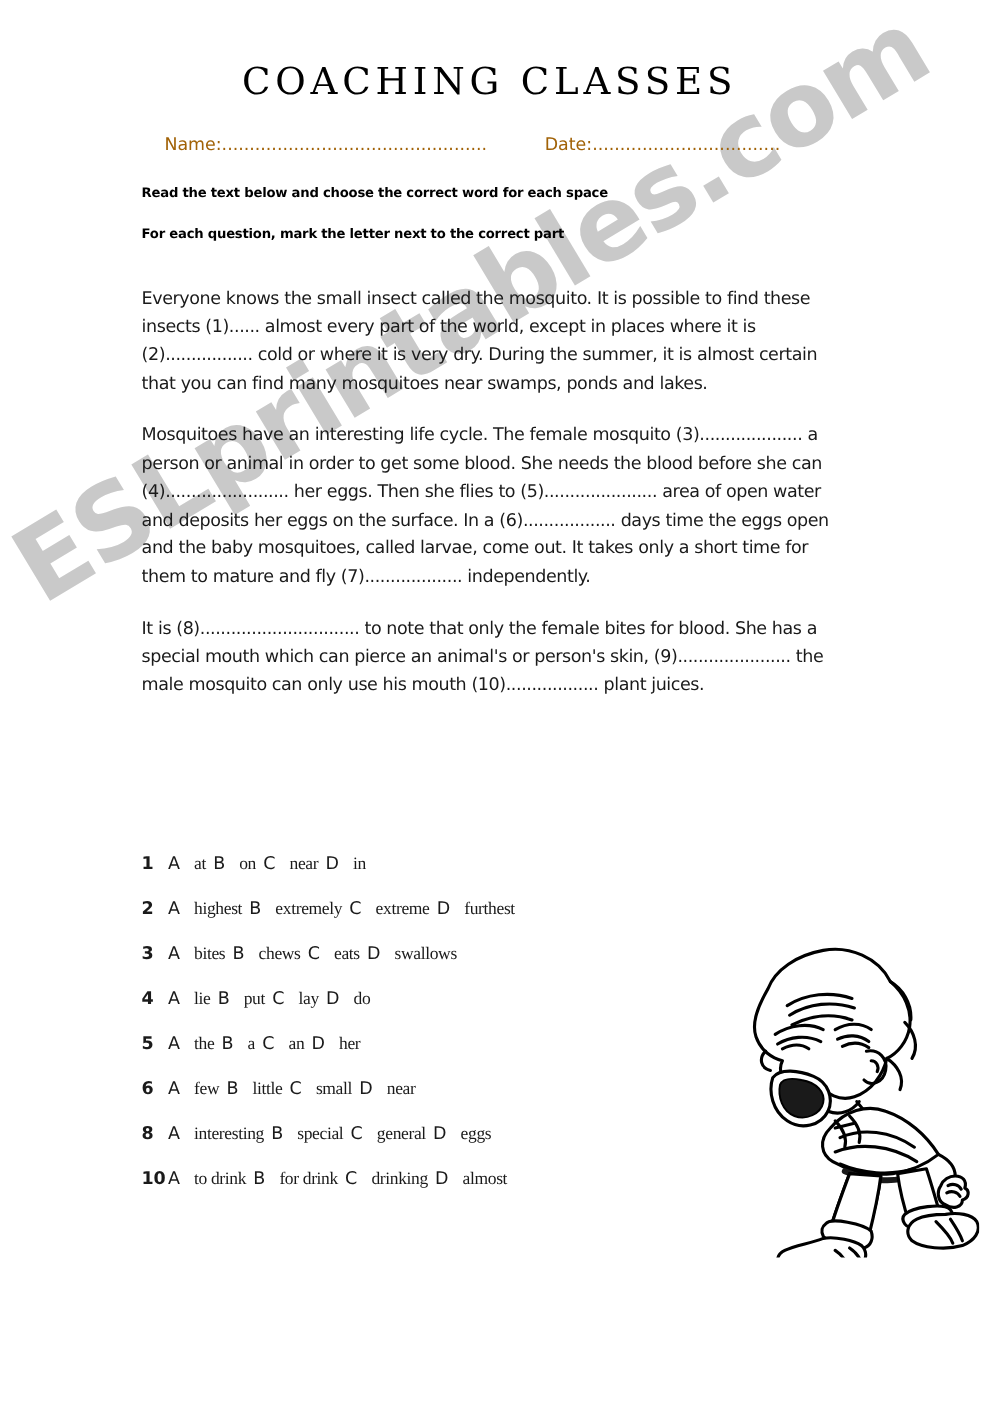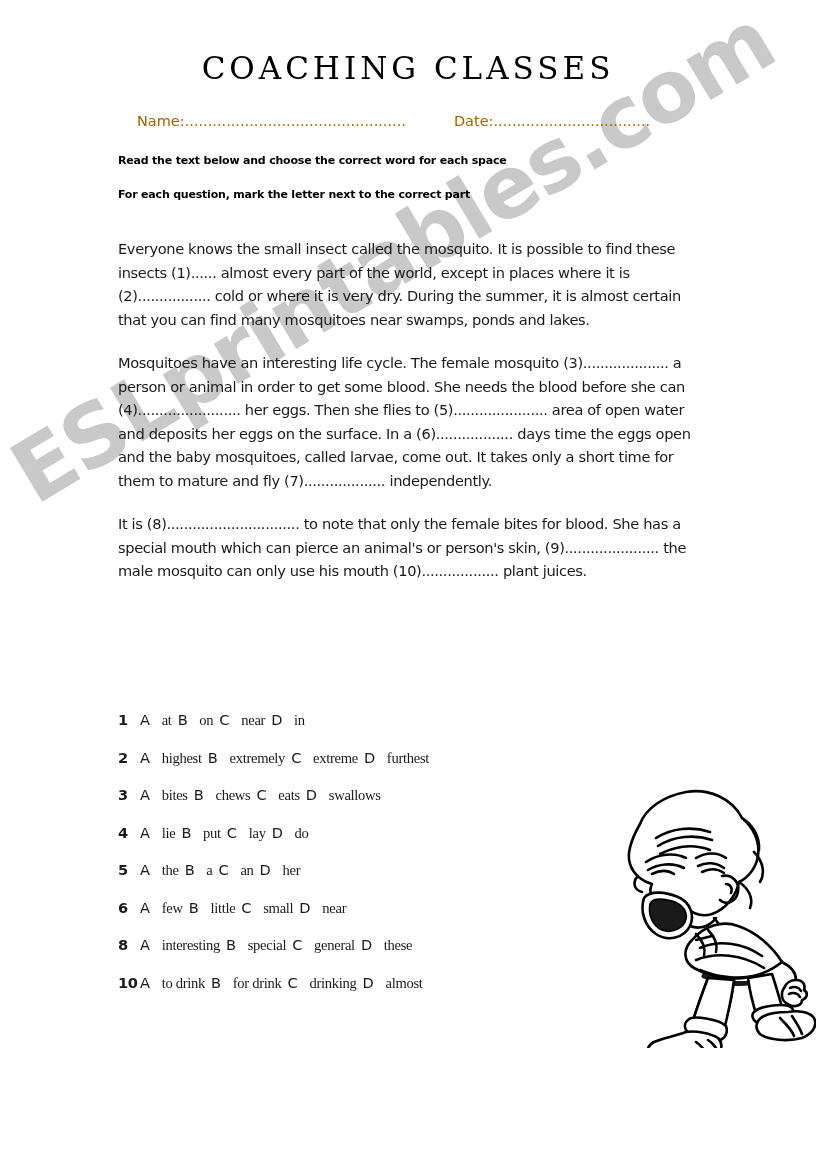--- a/index.html
+++ b/index.html
@@ -166,21 +166,21 @@
     <p>It is (8)............................... to note that only the female bites for blood. She has a special mouth which can pierce an animal's or person's skin, (9)...................... the male mosquito can only use his mouth (10).................. plant juices.</p>
   </div>
 
   <div id="questions" class="layer">
       <div class="q-row"><span class="q-num">1</span><span class="q-letter">A</span><span class="q-opt">at</span><span class="q-letter">B</span><span class="q-opt">on</span><span class="q-letter">C</span><span class="q-opt">near</span><span class="q-letter">D</span><span class="q-opt">in</span></div>
       <div class="q-row"><span class="q-num">2</span><span class="q-letter">A</span><span class="q-opt">highest</span><span class="q-letter">B</span><span class="q-opt">extremely</span><span class="q-letter">C</span><span class="q-opt">extreme</span><span class="q-letter">D</span><span class="q-opt">furthest</span></div>
       <div class="q-row"><span class="q-num">3</span><span class="q-letter">A</span><span class="q-opt">bites</span><span class="q-letter">B</span><span class="q-opt">chews</span><span class="q-letter">C</span><span class="q-opt">eats</span><span class="q-letter">D</span><span class="q-opt">swallows</span></div>
       <div class="q-row"><span class="q-num">4</span><span class="q-letter">A</span><span class="q-opt">lie</span><span class="q-letter">B</span><span class="q-opt">put</span><span class="q-letter">C</span><span class="q-opt">lay</span><span class="q-letter">D</span><span class="q-opt">do</span></div>
       <div class="q-row"><span class="q-num">5</span><span class="q-letter">A</span><span class="q-opt">the</span><span class="q-letter">B</span><span class="q-opt">a</span><span class="q-letter">C</span><span class="q-opt">an</span><span class="q-letter">D</span><span class="q-opt">her</span></div>
       <div class="q-row"><span class="q-num">6</span><span class="q-letter">A</span><span class="q-opt">few</span><span class="q-letter">B</span><span class="q-opt">little</span><span class="q-letter">C</span><span class="q-opt">small</span><span class="q-letter">D</span><span class="q-opt">near</span></div>
-      <div class="q-row"><span class="q-num">8</span><span class="q-letter">A</span><span class="q-opt">interesting</span><span class="q-letter">B</span><span class="q-opt">special</span><span class="q-letter">C</span><span class="q-opt">general</span><span class="q-letter">D</span><span class="q-opt">these</span></div>
+      <div class="q-row"><span class="q-num">8</span><span class="q-letter">A</span><span class="q-opt">interesting</span><span class="q-letter">B</span><span class="q-opt">special</span><span class="q-letter">C</span><span class="q-opt">general</span><span class="q-letter">D</span><span class="q-opt">eggs</span></div>
       <div class="q-row"><span class="q-num">10</span><span class="q-letter">A</span><span class="q-opt">to drink</span><span class="q-letter">B</span><span class="q-opt">for drink</span><span class="q-letter">C</span><span class="q-opt">drinking</span><span class="q-letter">D</span><span class="q-opt">almost</span></div>
     </div>
 
   <div id="cartoon" class="layer">
     <svg viewBox="0 0 220 268" xmlns="http://www.w3.org/2000/svg" fill="none" stroke="#000000" stroke-width="2.6" stroke-linecap="round" stroke-linejoin="round">
 
       <path d="M44 44 C36 58 30 72 34 84 C38 96 48 102 56 104
                C52 112 56 122 64 126 C72 130 80 128 86 122
                C92 132 104 138 116 134 C130 129 140 116 143 102
                C152 98 160 88 162 76 C164 62 158 48 146 38

